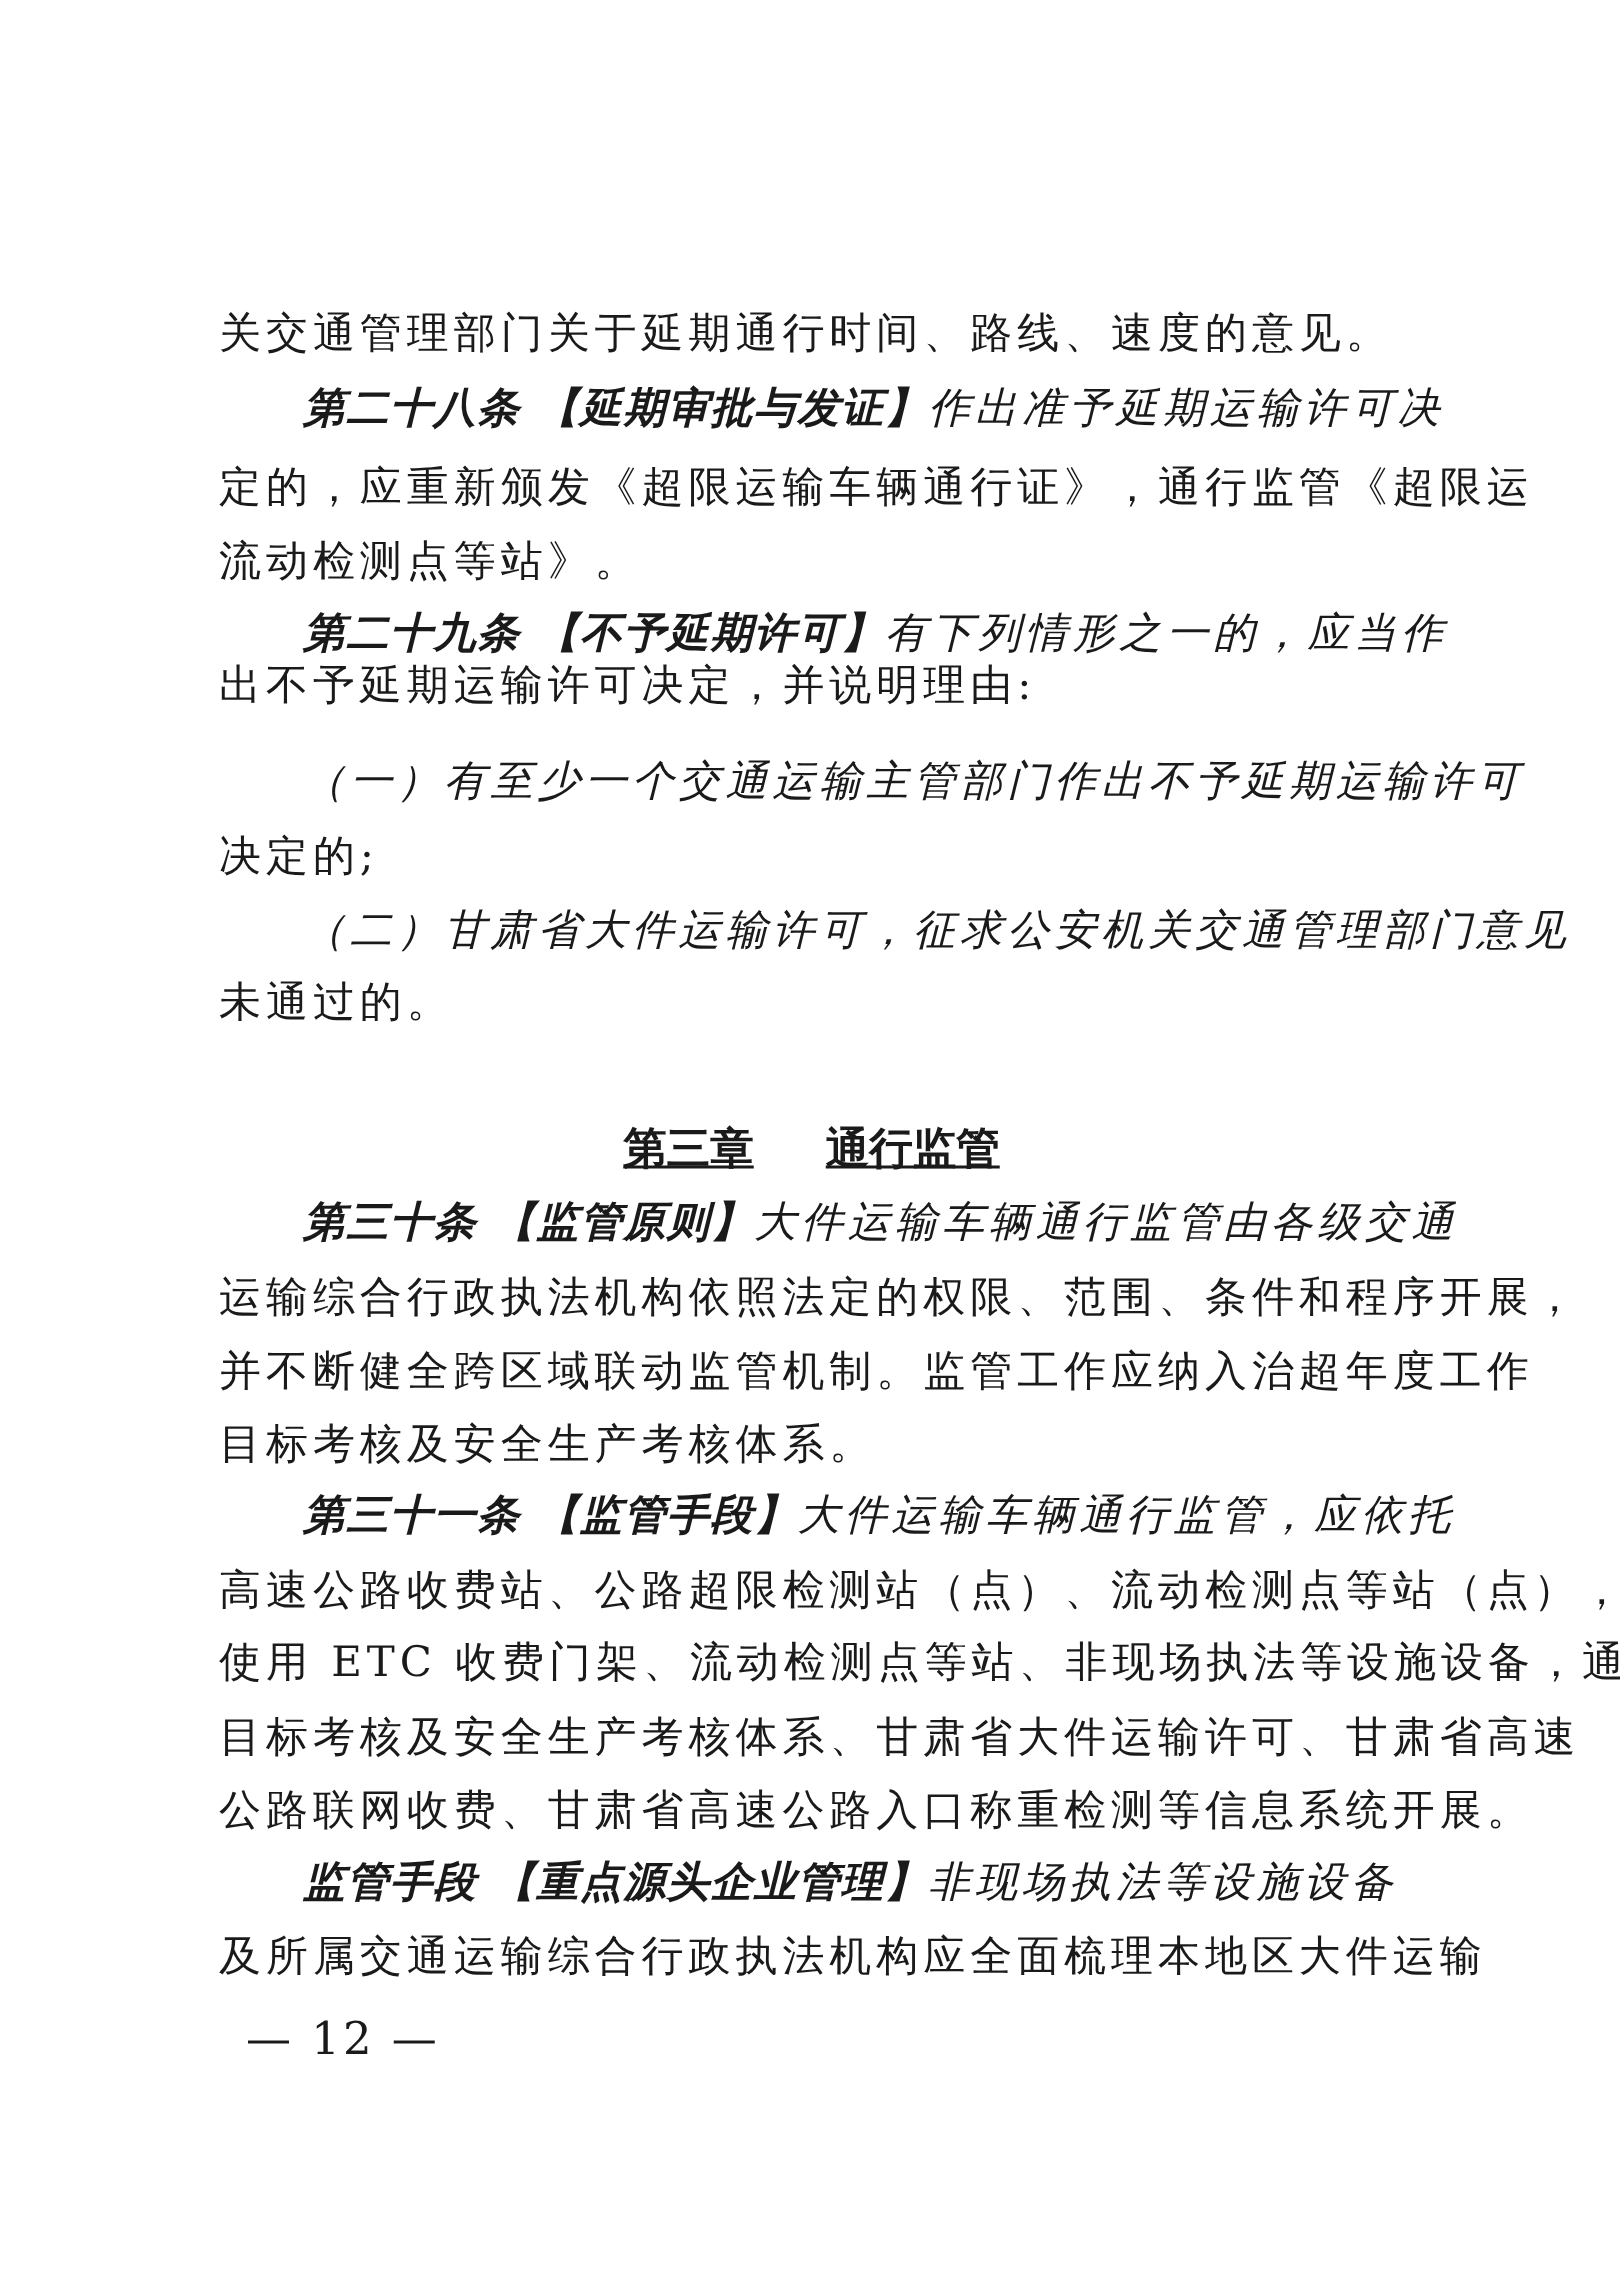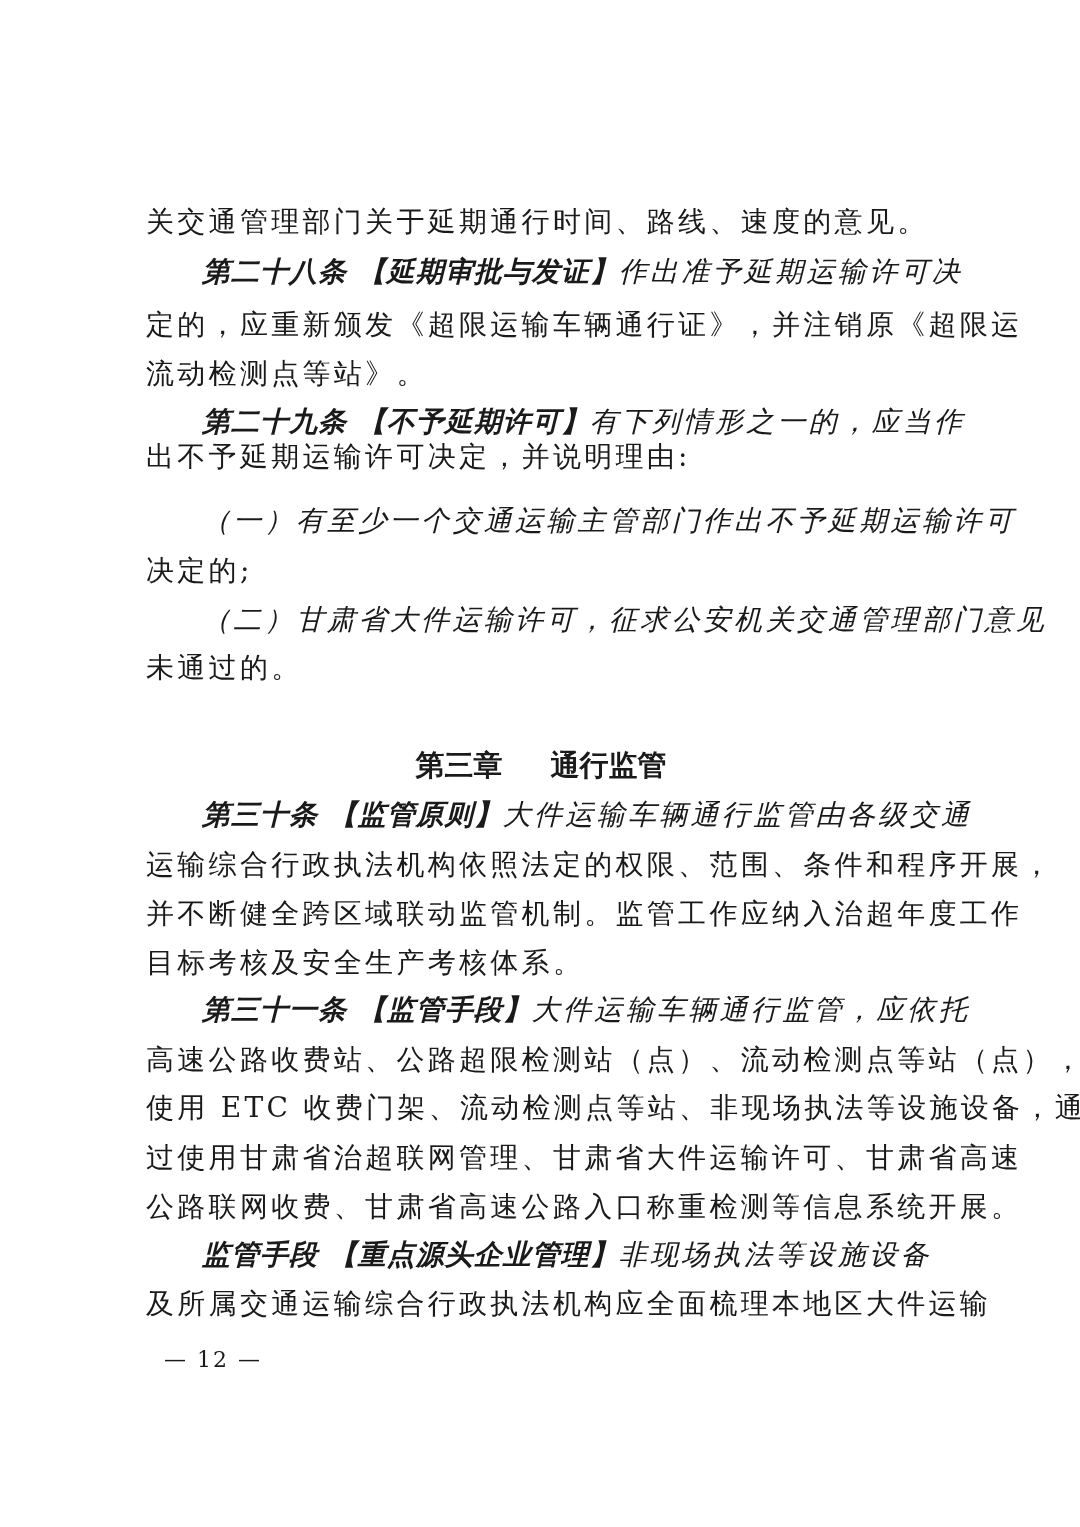--- a/index.html
+++ b/index.html
@@ -4,51 +4,51 @@
 <style>
   html, body { margin: 0; padding: 0; background: #ffffff; }
   body { width: 1080px; height: 1527px; position: relative; overflow: hidden;
          font-family: "DejaVu Serif", "Liberation Serif", serif; color: #1a1a1a; }
   .page { position: absolute; left: 146px; top: 0; width: 790px; }
   .line { position: absolute; left: 0; width: 790px; height: 50px; font-size: 28px; line-height: 50px;
           white-space: nowrap; letter-spacing: 3.3px; }
   .indent { padding-left: 56px; font-style: italic; }
   .b { font-family: "DejaVu Sans", "Liberation Sans", sans-serif; font-weight: bold; letter-spacing: 1px; }
   .chapter { position: absolute; left: 0; width: 790px; text-align: center; font-size: 29px; line-height: 50px;
-             font-family: "DejaVu Sans", "Liberation Sans", sans-serif; font-weight: bold; }
+             font-family: "DejaVu Sans", "Liberation Sans", sans-serif; font-weight: bold; text-decoration: underline; }
   .chapter span { padding-left: 48px; }
-  .pageno { position: absolute; left: 164px; top: 1340px; font-size: 22px; line-height: 40px; letter-spacing: 2px; }
+  .pageno { position: absolute; left: 164px; top: 1340px; font-size: 30px; line-height: 40px; letter-spacing: 2px; }
 </style>
 </head>
 <body>
 
 <div class="page">
   <div class="line" style="top:197px">关交通管理部门关于延期通行时间、路线、速度的意见。</div>
 
   <div class="line indent" style="top:247px"><span class="b">第二十八条 【延期审批与发证】</span><span>作出准予延期运输许可决</span></div>
-  <div class="line" style="top:300px">定的，应重新颁发《超限运输车辆通行证》，并注销原《超限运</div>
+  <div class="line" style="top:300px">定的，应重新颁发《超限运输车辆通行证》，通行监管《超限运</div>
   <div class="line" style="top:349px">流动检测点等站》。</div>
 
   <div class="line indent" style="top:397px"><span class="b">第二十九条 【不予延期许可】</span><span>有下列情形之一的，应当作</span></div>
   <div class="line" style="top:432px">出不予延期运输许可决定，并说明理由:</div>
   <div class="line indent" style="top:496px">（一）有至少一个交通运输主管部门作出不予延期运输许可</div>
   <div class="line" style="top:546px">决定的;</div>
   <div class="line indent" style="top:595px">（二）甘肃省大件运输许可，征求公安机关交通管理部门意见</div>
   <div class="line" style="top:643px">未通过的。</div>
 
   <div class="chapter" style="top:740px"><b>第三章</b><span>通行监管</span></div>
 
   <div class="line indent" style="top:790px"><span class="b">第三十条 【监管原则】</span><span>大件运输车辆通行监管由各级交通</span></div>
   <div class="line" style="top:840px">运输综合行政执法机构依照法定的权限、范围、条件和程序开展，</div>
   <div class="line" style="top:889px">并不断健全跨区域联动监管机制。监管工作应纳入治超年度工作</div>
   <div class="line" style="top:938px">目标考核及安全生产考核体系。</div>
 
   <div class="line indent" style="top:985px"><span class="b">第三十一条 【监管手段】</span><span>大件运输车辆通行监管，应依托</span></div>
   <div class="line" style="top:1035px">高速公路收费站、公路超限检测站（点）、流动检测点等站（点），</div>
   <div class="line" style="top:1083px">使用 ETC 收费门架、流动检测点等站、非现场执法等设施设备，通</div>
-  <div class="line" style="top:1133px">过使用甘肃省治超联网管理、甘肃省大件运输许可、甘肃省高速</div>
+  <div class="line" style="top:1133px">目标考核及安全生产考核体系、甘肃省大件运输许可、甘肃省高速</div>
   <div class="line" style="top:1182px">公路联网收费、甘肃省高速公路入口称重检测等信息系统开展。</div>
 
   <div class="line indent" style="top:1230px"><span class="b">监管手段 【重点源头企业管理】</span><span>非现场执法等设施设备</span></div>
   <div class="line" style="top:1279px">及所属交通运输综合行政执法机构应全面梳理本地区大件运输</div>
 </div>
 
 <div class="pageno">— 12 —</div>
 
 </body></html>

